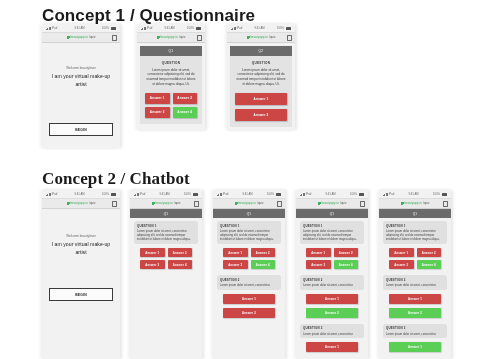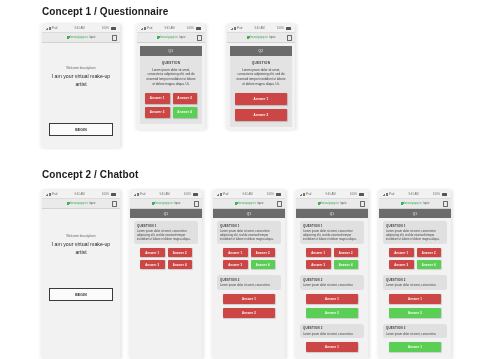--- a/index.html
+++ b/index.html
@@ -8,28 +8,28 @@
     background:#ffffff;
     font-family:"Liberation Sans",sans-serif;
     overflow:hidden;
     position:relative;
   }
   .page{position:relative;width:479px;height:359px;}
 
   
   .section-title{
     position:absolute;
-    font-size:10px;
+    font-size:17px;
     font-weight:bold;
     color:#1b1b1b;
     letter-spacing:0.1px;
     white-space:nowrap;
   }
   #sec1-title{left:42px;top:6px;}
-  #sec2-title{left:42px;top:169px;}
+  #sec2-title{left:42px;top:169px;font-family:Liberation Serif, serif;}
 
   
   .phone{position:absolute;}
   .phone .screen{
     position:relative;
     width:100%;height:100%;
     background:#f2f2f2;
     overflow:hidden;
   }
   .phone.shadow .screen{

